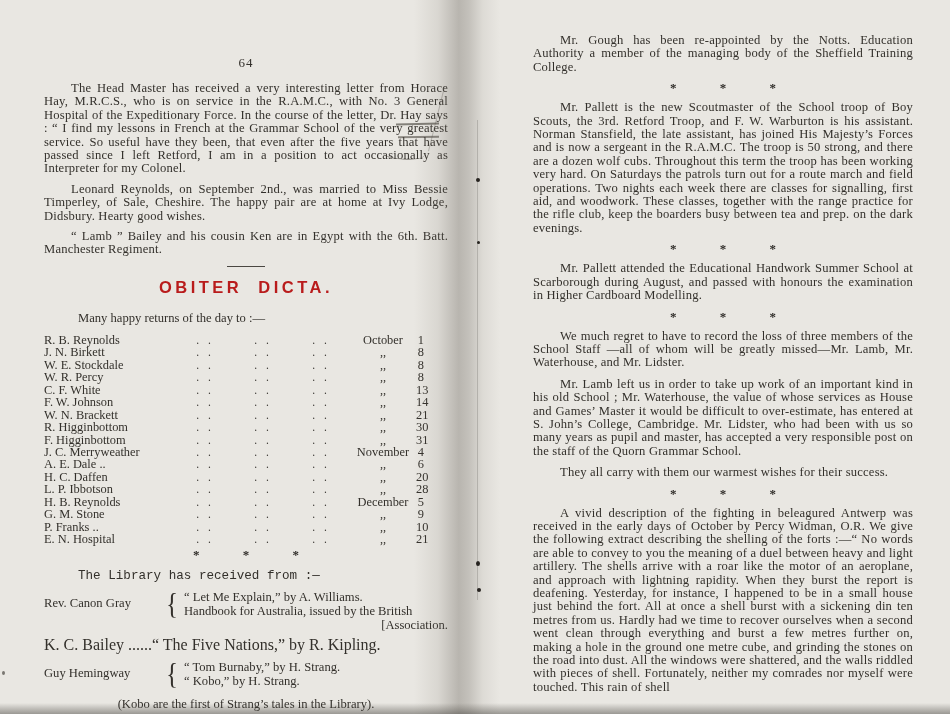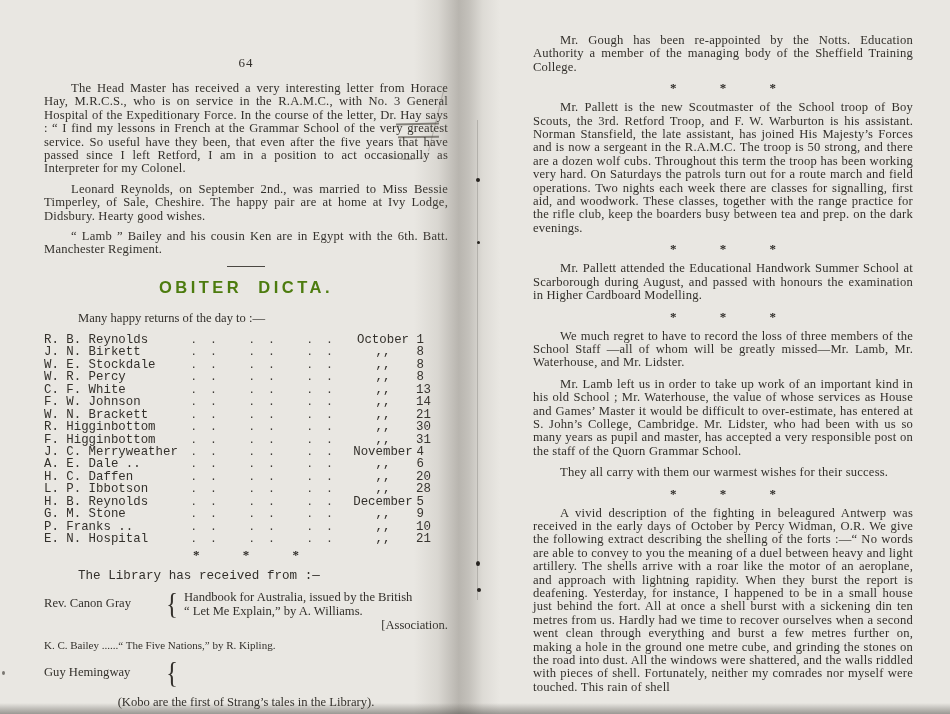--- a/index.html
+++ b/index.html
@@ -50,31 +50,31 @@
   }
 
   .section-heading {
     font-family:"Liberation Sans","DejaVu Sans",sans-serif;
     font-weight:bold;
     font-size:16.5px;
     letter-spacing:3.5px;
     word-spacing:8px;
     text-align:center;
     margin:0 0 15px 0;
-    color:#4d7c0f;
+    color:#b91c1c;
   }
 
   .intro-line {
     font-size:12.6px; line-height:13px;
     text-indent:34px;
     margin:0 0 9px 0;
   }
 
   
-  .birthday-list { margin:0 0 2px 0;font-family:Liberation Mono, monospace; }
+  .birthday-list { margin:0 0 2px 0; }
   .brow {
     display:grid;
     grid-template-columns:132px 58px 58px 58px 66px 1fr;
     font-size:12.4px; line-height:12.45px;
     align-items:baseline;
   }
   .bname  { white-space:nowrap; }
   .bdots  { text-align:center; letter-spacing:3px; color:#403d38; font-size:11.5px; }
   .bmonth { text-align:center; }
   .bday   { text-align:right; padding-right:24px; }
@@ -92,21 +92,21 @@
   .brace {
     flex:none;
     font-size:25px; font-weight:400;
     line-height:26px;
     margin-right:6px;
     transform:scaleY(1.15);
     color:#33302b;
   }
   .lib-lines  { line-height:14px; }
   .lib-cont   { text-align:right; line-height:14px; padding-right:0; }
-  .lib-single { font-size:11px; line-height:14px; margin:2px 0 8px 0; }
+  .lib-single { font-size:16px; line-height:14px; margin:2px 0 8px 0; }
   .lib-footer { text-align:center; font-size:12.6px; margin-top:9px; }
 
   
   .gutter-shadow {
     position:absolute; left:414px; top:0;
     width:86px; height:714px;
     background:linear-gradient(90deg,
       rgba(120,114,105,0) 0%,
       rgba(120,114,105,.14) 28%,
       rgba(105,100,92,.38) 52%,
@@ -308,33 +308,37 @@
 
   <div class="sep">* * *</div>
 
   <p class="lib-intro">The Library has received from :—</p>
 
   <div class="lib-entry">
     <div class="lib-main">
       <span class="donor">Rev. Canon Gray</span>
       <span class="brace">{</span>
       <div class="lib-lines">
+        <div>“ Let Me Explain,” by A. Williams.</div>
         <div>Handbook for Australia, issued by the British</div>
-        <div>“ Let Me Explain,” by A. Williams.</div>
       </div>
     </div>
     <div class="lib-cont">[Association.</div>
   </div>
 
   <div class="lib-single">K. C. Bailey ......“ The Five Nations,” by R. Kipling.</div>
 
   <div class="lib-entry">
     <div class="lib-main">
       <span class="donor">Guy Hemingway</span>
       <span class="brace">{</span>
+      <div class="lib-lines">
+        <div>“ Tom Burnaby,” by H. Strang.</div>
+        <div>“ Kobo,” by H. Strang.</div>
+      </div>
     </div>
   </div>
 
   <div class="lib-footer">(Kobo are the first of Strang’s tales in the Library).</div>
 </div>
 
 <div class="page page-right">
 
   <p class="body-text">Mr. Gough has been re-appointed by the Notts. Education Authority a member of the managing body of the Sheffield Training College.</p>
   <div class="sep">* * *</div>

